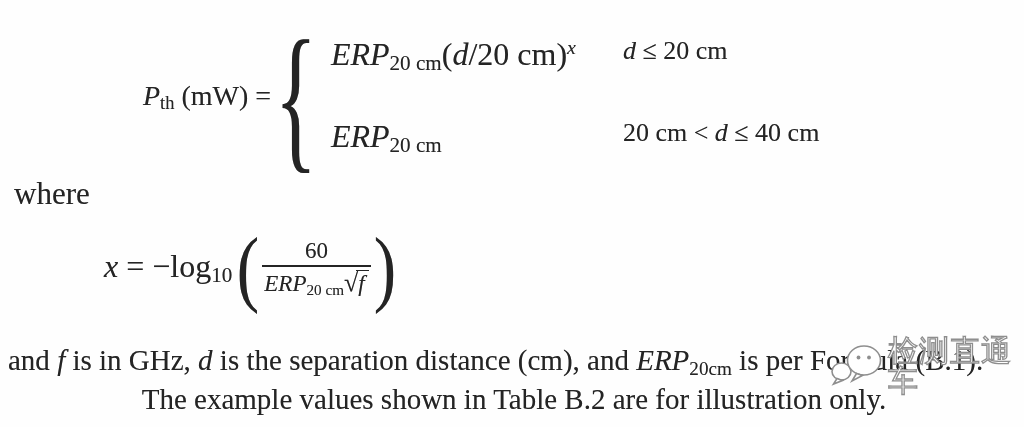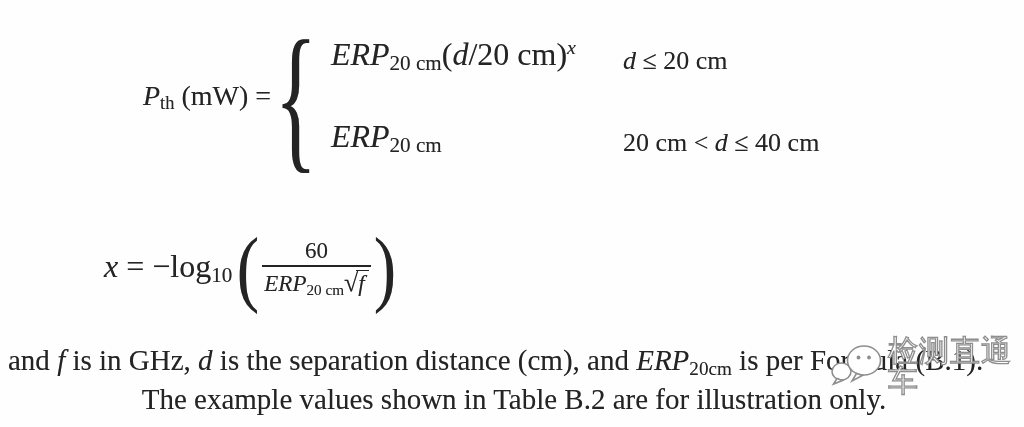--- a/index.html
+++ b/index.html
@@ -22,21 +22,21 @@
 
   
   .f1{position:absolute;left:143px;top:36px;height:122px;display:flex;align-items:center;}
   .f1-lhs{font-size:28px;white-space:nowrap;}
   .brace{
     font-size:162px;line-height:112px;display:inline-block;
     transform:scaleX(0.55);transform-origin:center;
     margin:0 -10px 0 -14px;font-weight:400;
   }
   .f1-cases{display:flex;flex-direction:column;justify-content:space-between;height:118px;margin-left:6px;}
-  .case-row{display:flex;align-items:flex-end;}
+  .case-row{display:flex;align-items:flex-start;}
   .case-expr{display:inline-block;width:292px;font-size:32px;white-space:nowrap;}
   .case-cond{font-size:26px;white-space:nowrap;}
 
   
   .where{position:absolute;left:14px;top:178px;font-size:31px;}
 
   
   .f2{position:absolute;left:104px;top:230px;height:76px;display:flex;align-items:center;justify-content:center;}
   .f2-lhs{font-size:32px;white-space:nowrap;}
   .paren{
@@ -83,20 +83,21 @@
         <span class="case-expr"><span class="it">ERP</span><span class="sub">20 cm</span><span>(</span><span class="it">d</span><span>/20 cm)</span><span class="sup it">x</span></span>
         <span class="case-cond"><span></span><span class="it">d</span><span> ≤ 20 cm</span></span>
       </div>
       <div class="case-row">
         <span class="case-expr"><span class="it">ERP</span><span class="sub">20 cm</span><span></span><span class="it"></span><span></span><span class="sup it"></span></span>
         <span class="case-cond"><span>20 cm &lt; </span><span class="it">d</span><span> ≤ 40 cm</span></span>
       </div>
     </div>
   </div>
 
+  <div class="where">where</div>
 
   <div class="f2">
     <span class="f2-lhs"><span class="it">x</span><span> = </span><span>−</span><span>log</span><span class="sub">10</span></span>
     <span class="paren open">(</span>
     <span class="frac">
       <span class="frac-num">60</span>
       <span class="frac-bar"></span>
       <span class="frac-den"><span class="it">ERP</span><span class="sub">20 cm</span><span class="sqrt-sym">√</span><span class="sqrt-arg it">f</span></span>
     </span>
     <span class="paren close">)</span>

